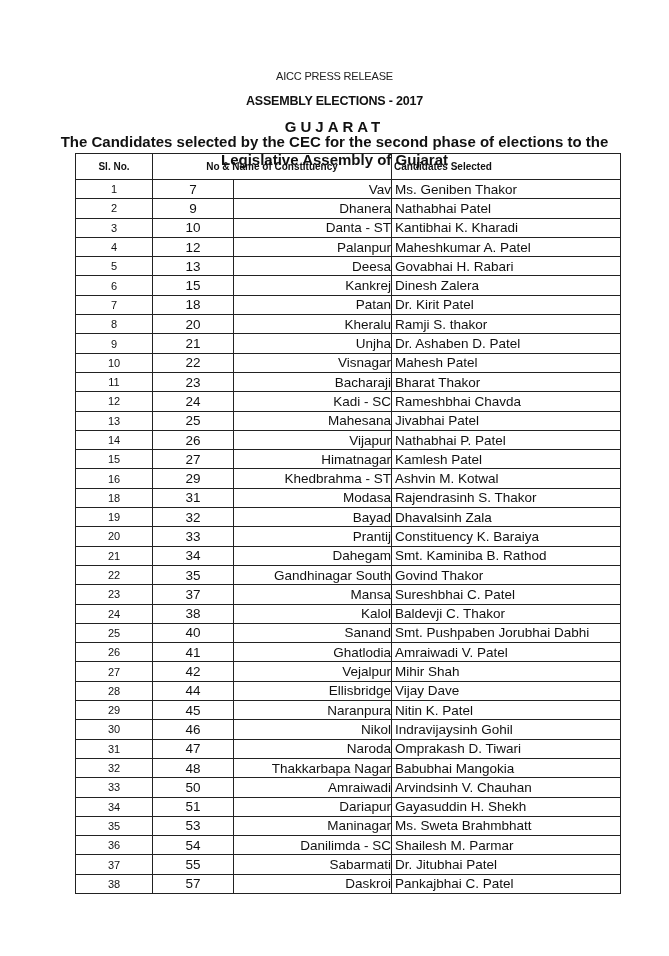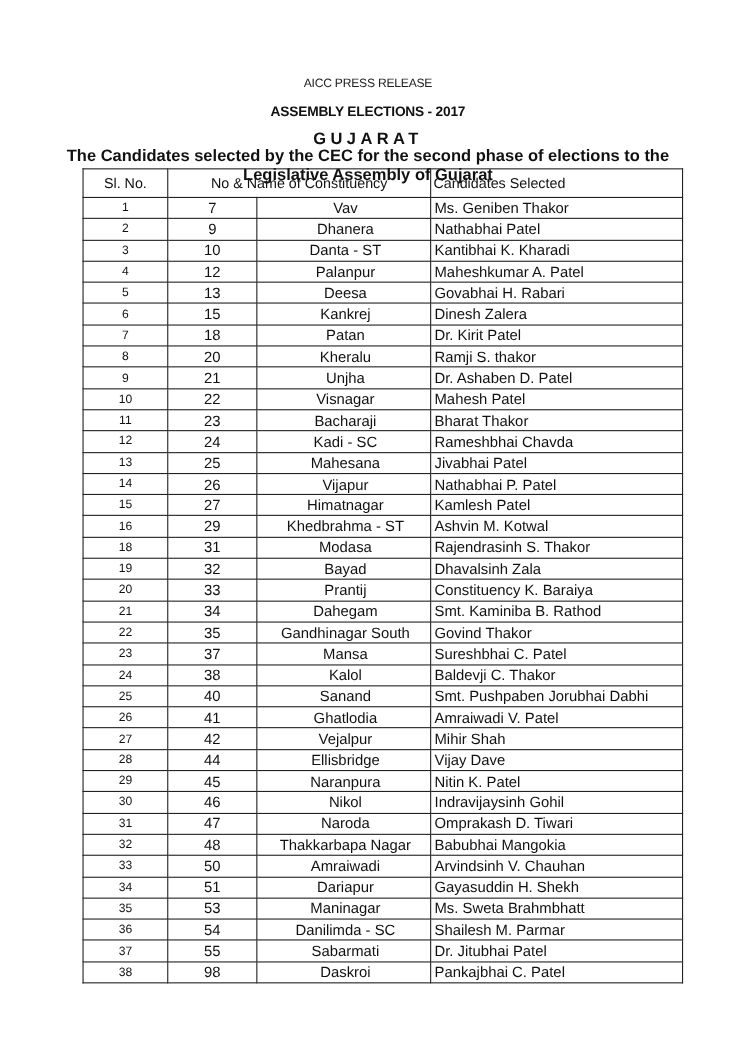--- a/index.html
+++ b/index.html
@@ -9,27 +9,27 @@
   .h2 { top: 94px; font-size: 12.5px; font-weight: bold; color: #111; letter-spacing: -0.2px; }
   .h3 { top: 118px; font-size: 15px; font-weight: bold; letter-spacing: 4px; color: #111; }
   .h4 { top: 133px; font-size: 15px; font-weight: bold; color: #111; line-height: 18px; }
   .h4 span { display: block; }
   table {
     position: absolute; left: 75px; top: 153px; width: 545px;
     border-collapse: collapse; font-family: "Liberation Sans", sans-serif;
     table-layout: fixed;
   }
   th, td { border: 1.2px solid #222; padding: 0; height: 18.3px; font-size: 13.5px; color: #111; }
-  th { height: 25px; font-weight: normal; font-size: 13px; }
+  th { height: 25px; font-weight: bold; font-size: 10px; }
   th.c1 { text-align: center; }
   th.c2 { text-align: center; }
   th.c3 { text-align: left; padding-left: 2px; }
   td.sl { text-align: center; font-size: 11px; }
   td.no { text-align: center; border-right: 1.2px solid #222; }
-  td.nm { text-align: center; padding-left: 3px; }
+  td.nm { text-align: right; padding-left: 3px; }
   td.cd { text-align: left; padding-left: 3px; }
   col.w1 { width: 77px; }
   col.w2 { width: 81px; }
   col.w3 { width: 158px; }
   col.w4 { width: 229px; }
 </style>
 </head>
 <body>
 
 <div class="hdr h1">AICC PRESS RELEASE</div>
@@ -266,18 +266,18 @@
         <td class="cd">Shailesh M. Parmar</td>
       </tr>
       <tr>
         <td class="sl">37</td>
         <td class="no">55</td>
         <td class="nm">Sabarmati</td>
         <td class="cd">Dr. Jitubhai Patel</td>
       </tr>
       <tr>
         <td class="sl">38</td>
-        <td class="no">98</td>
+        <td class="no">57</td>
         <td class="nm">Daskroi</td>
         <td class="cd">Pankajbhai C. Patel</td>
       </tr>
     </tbody>
 </table>
 
 </body></html>

